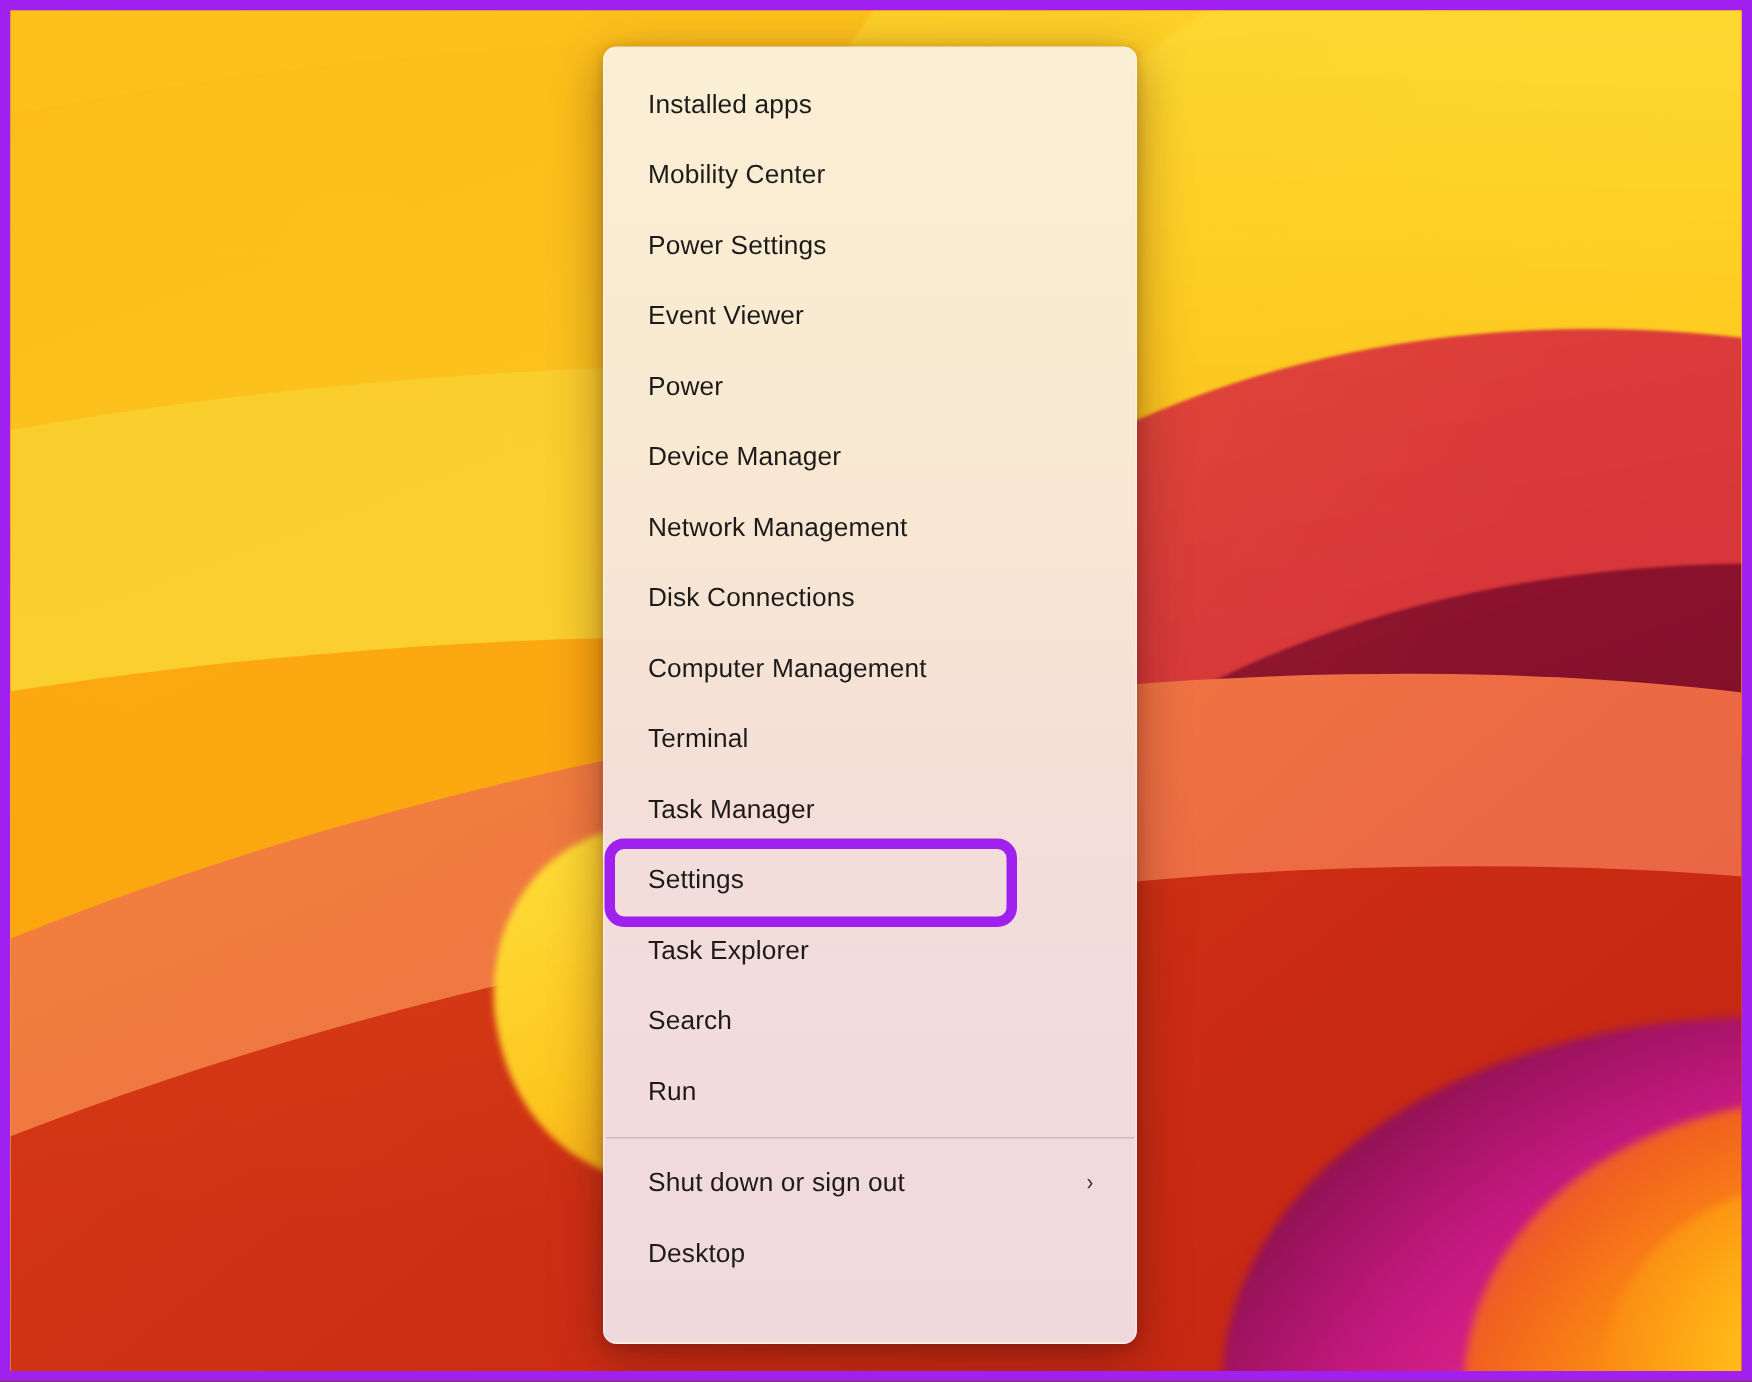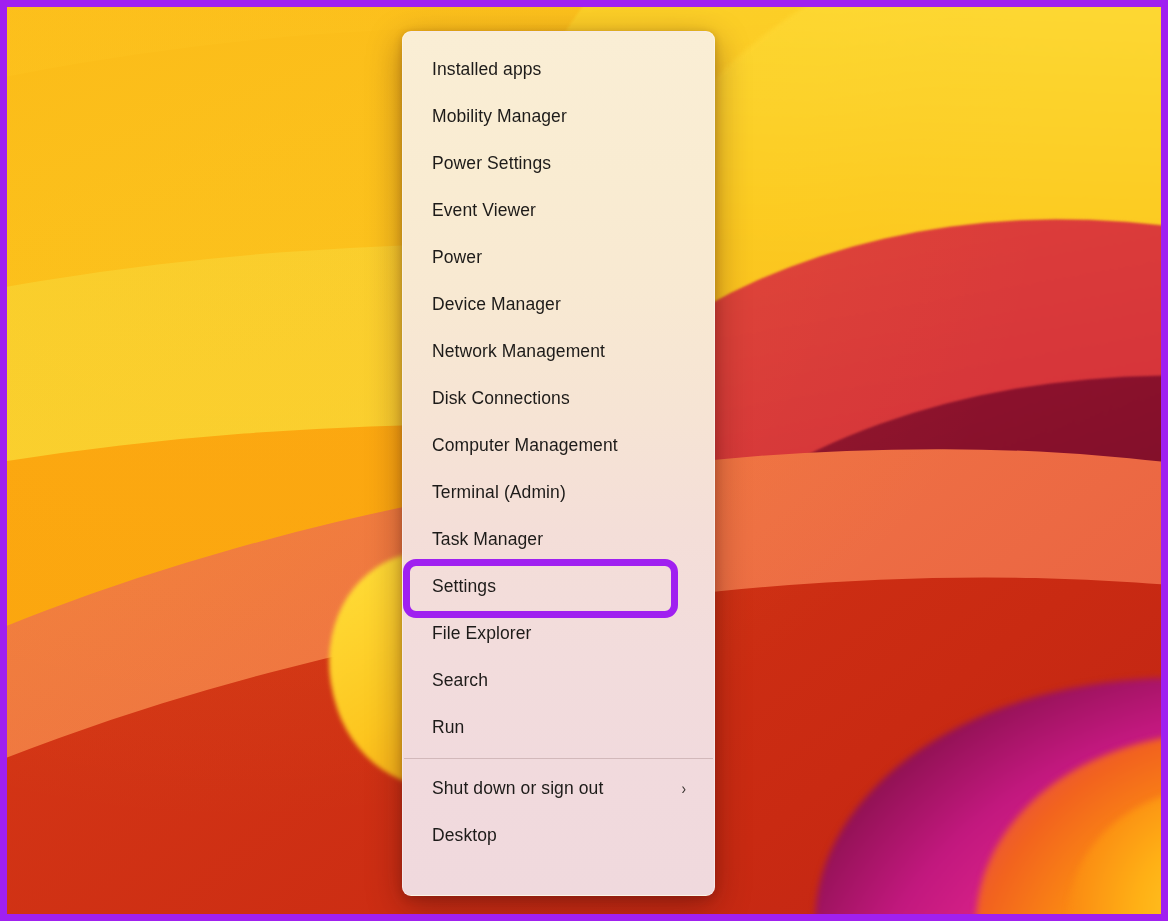--- a/index.html
+++ b/index.html
@@ -91,21 +91,21 @@
     border-radius:50% 50% 48% 48%;
     transform:rotate(-14deg);
     background:linear-gradient(160deg,#ffe03a 0%,#fdc61f 55%,#f8a411 100%);
     filter:blur(2px);}
 
   
   #wall-soft{position:absolute;inset:0;
     background:radial-gradient(ellipse at 20% 18%,rgba(255,190,40,.16) 0%,rgba(0,0,0,0) 62%);}
 
   
-  #ctx-menu{position:absolute;left:395px;top:24px;width:313px;height:865px;
+  #ctx-menu{position:absolute;left:395px;top:24px;width:356px;height:865px;
     border-radius:9px;overflow:hidden;
     background:linear-gradient(180deg,
         #faeed5 0%, #f9ecd2 16%, #f8e9d2 30%,
         #f6e4d4 44%, #f4ded8 58%, #f2dcdc 72%,
         #f1dadd 86%, #f0d9dd 100%);
     box-shadow:0 10px 34px rgba(60,12,12,.40), 0 2px 8px rgba(60,12,12,.22);
     border:1px solid rgba(255,255,255,.42);
     box-sizing:border-box;}
 
   .menu-list{position:relative;padding:0;margin:0;list-style:none;}
@@ -152,21 +152,21 @@
     <div id="wall-soft"></div>
   </div>
 
   <div id="ctx-menu">
     <div class="top-pad"></div>
     <ul class="menu-list" id="menu-list">
         <li class="menu-item">
           <span class="label">Installed apps</span>
         </li>
         <li class="menu-item">
-          <span class="label">Mobility Manager</span>
+          <span class="label">Mobility Center</span>
         </li>
         <li class="menu-item">
           <span class="label">Power Settings</span>
         </li>
         <li class="menu-item">
           <span class="label">Event Viewer</span>
         </li>
         <li class="menu-item">
           <span class="label">Power</span>
         </li>
@@ -176,30 +176,30 @@
         <li class="menu-item">
           <span class="label">Network Management</span>
         </li>
         <li class="menu-item">
           <span class="label">Disk Connections</span>
         </li>
         <li class="menu-item">
           <span class="label">Computer Management</span>
         </li>
         <li class="menu-item">
-          <span class="label">Terminal (Admin)</span>
+          <span class="label">Terminal</span>
         </li>
         <li class="menu-item">
           <span class="label">Task Manager</span>
         </li>
         <li class="menu-item">
           <span class="label">Settings</span>
         </li>
         <li class="menu-item">
-          <span class="label">File Explorer</span>
+          <span class="label">Task Explorer</span>
         </li>
         <li class="menu-item">
           <span class="label">Search</span>
         </li>
         <li class="menu-item">
           <span class="label">Run</span>
         </li>
         <li class="menu-sep"></li>
         <li class="menu-item">
           <span class="label">Shut down or sign out</span>

